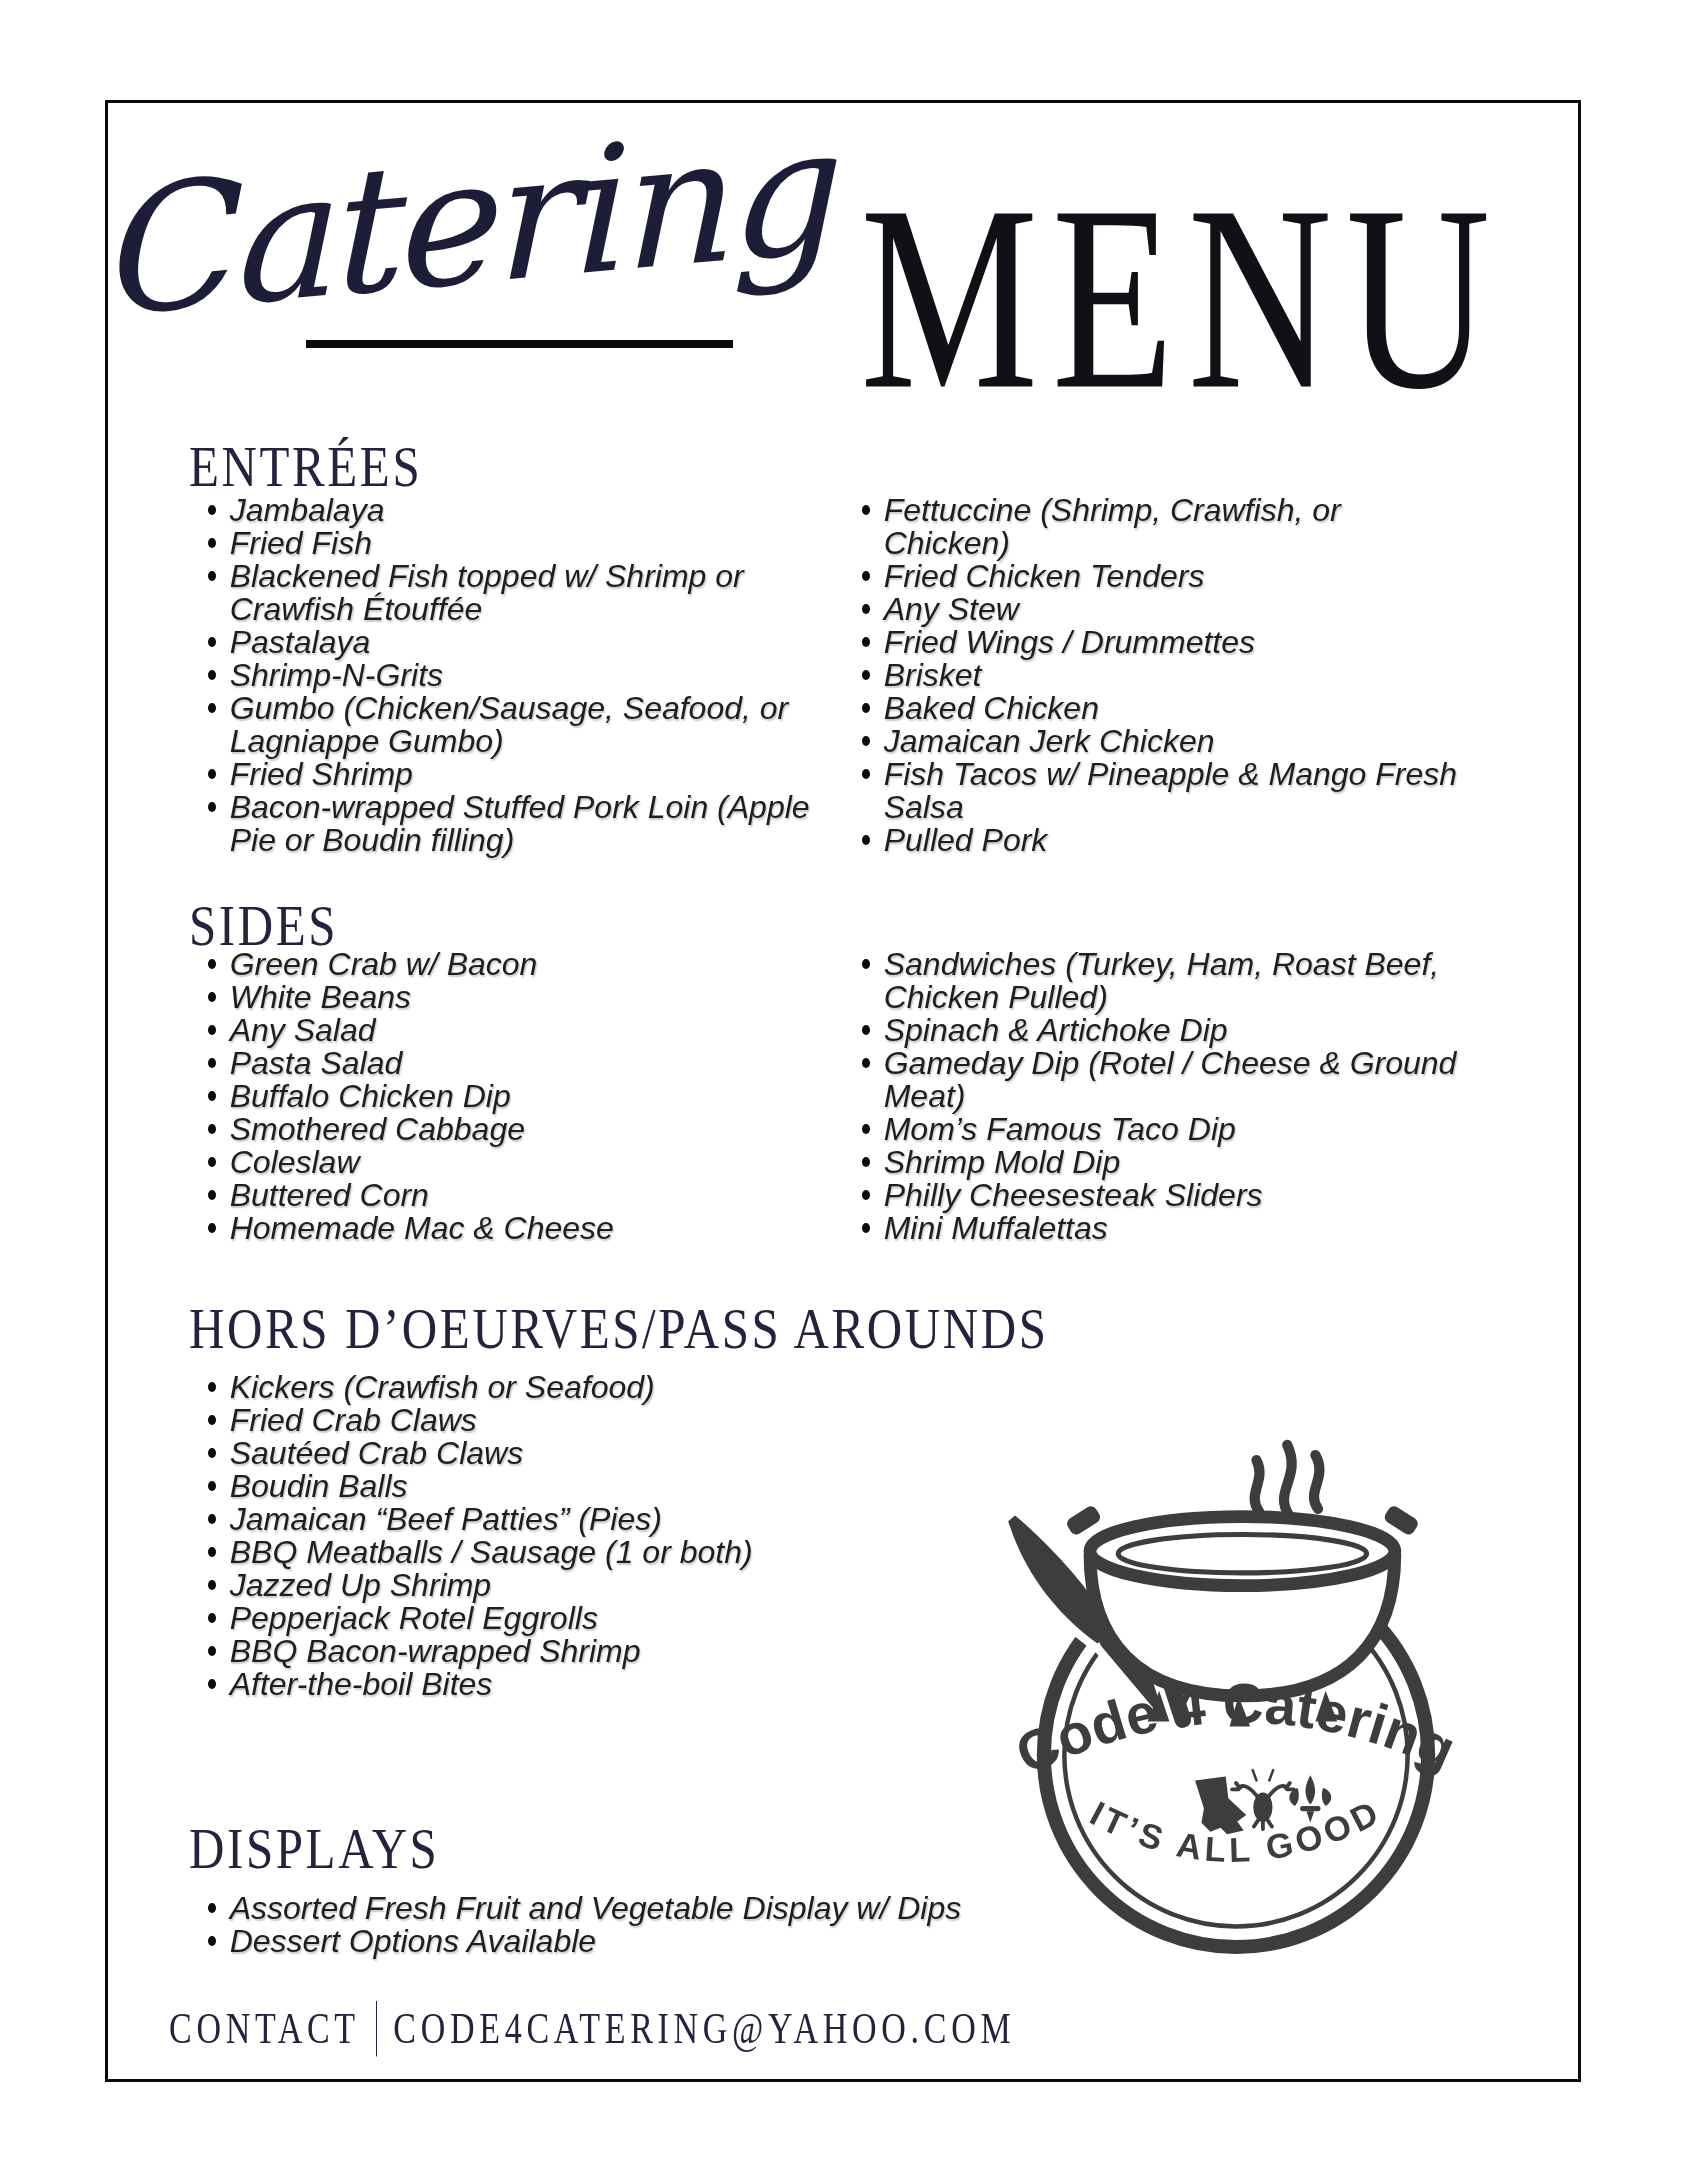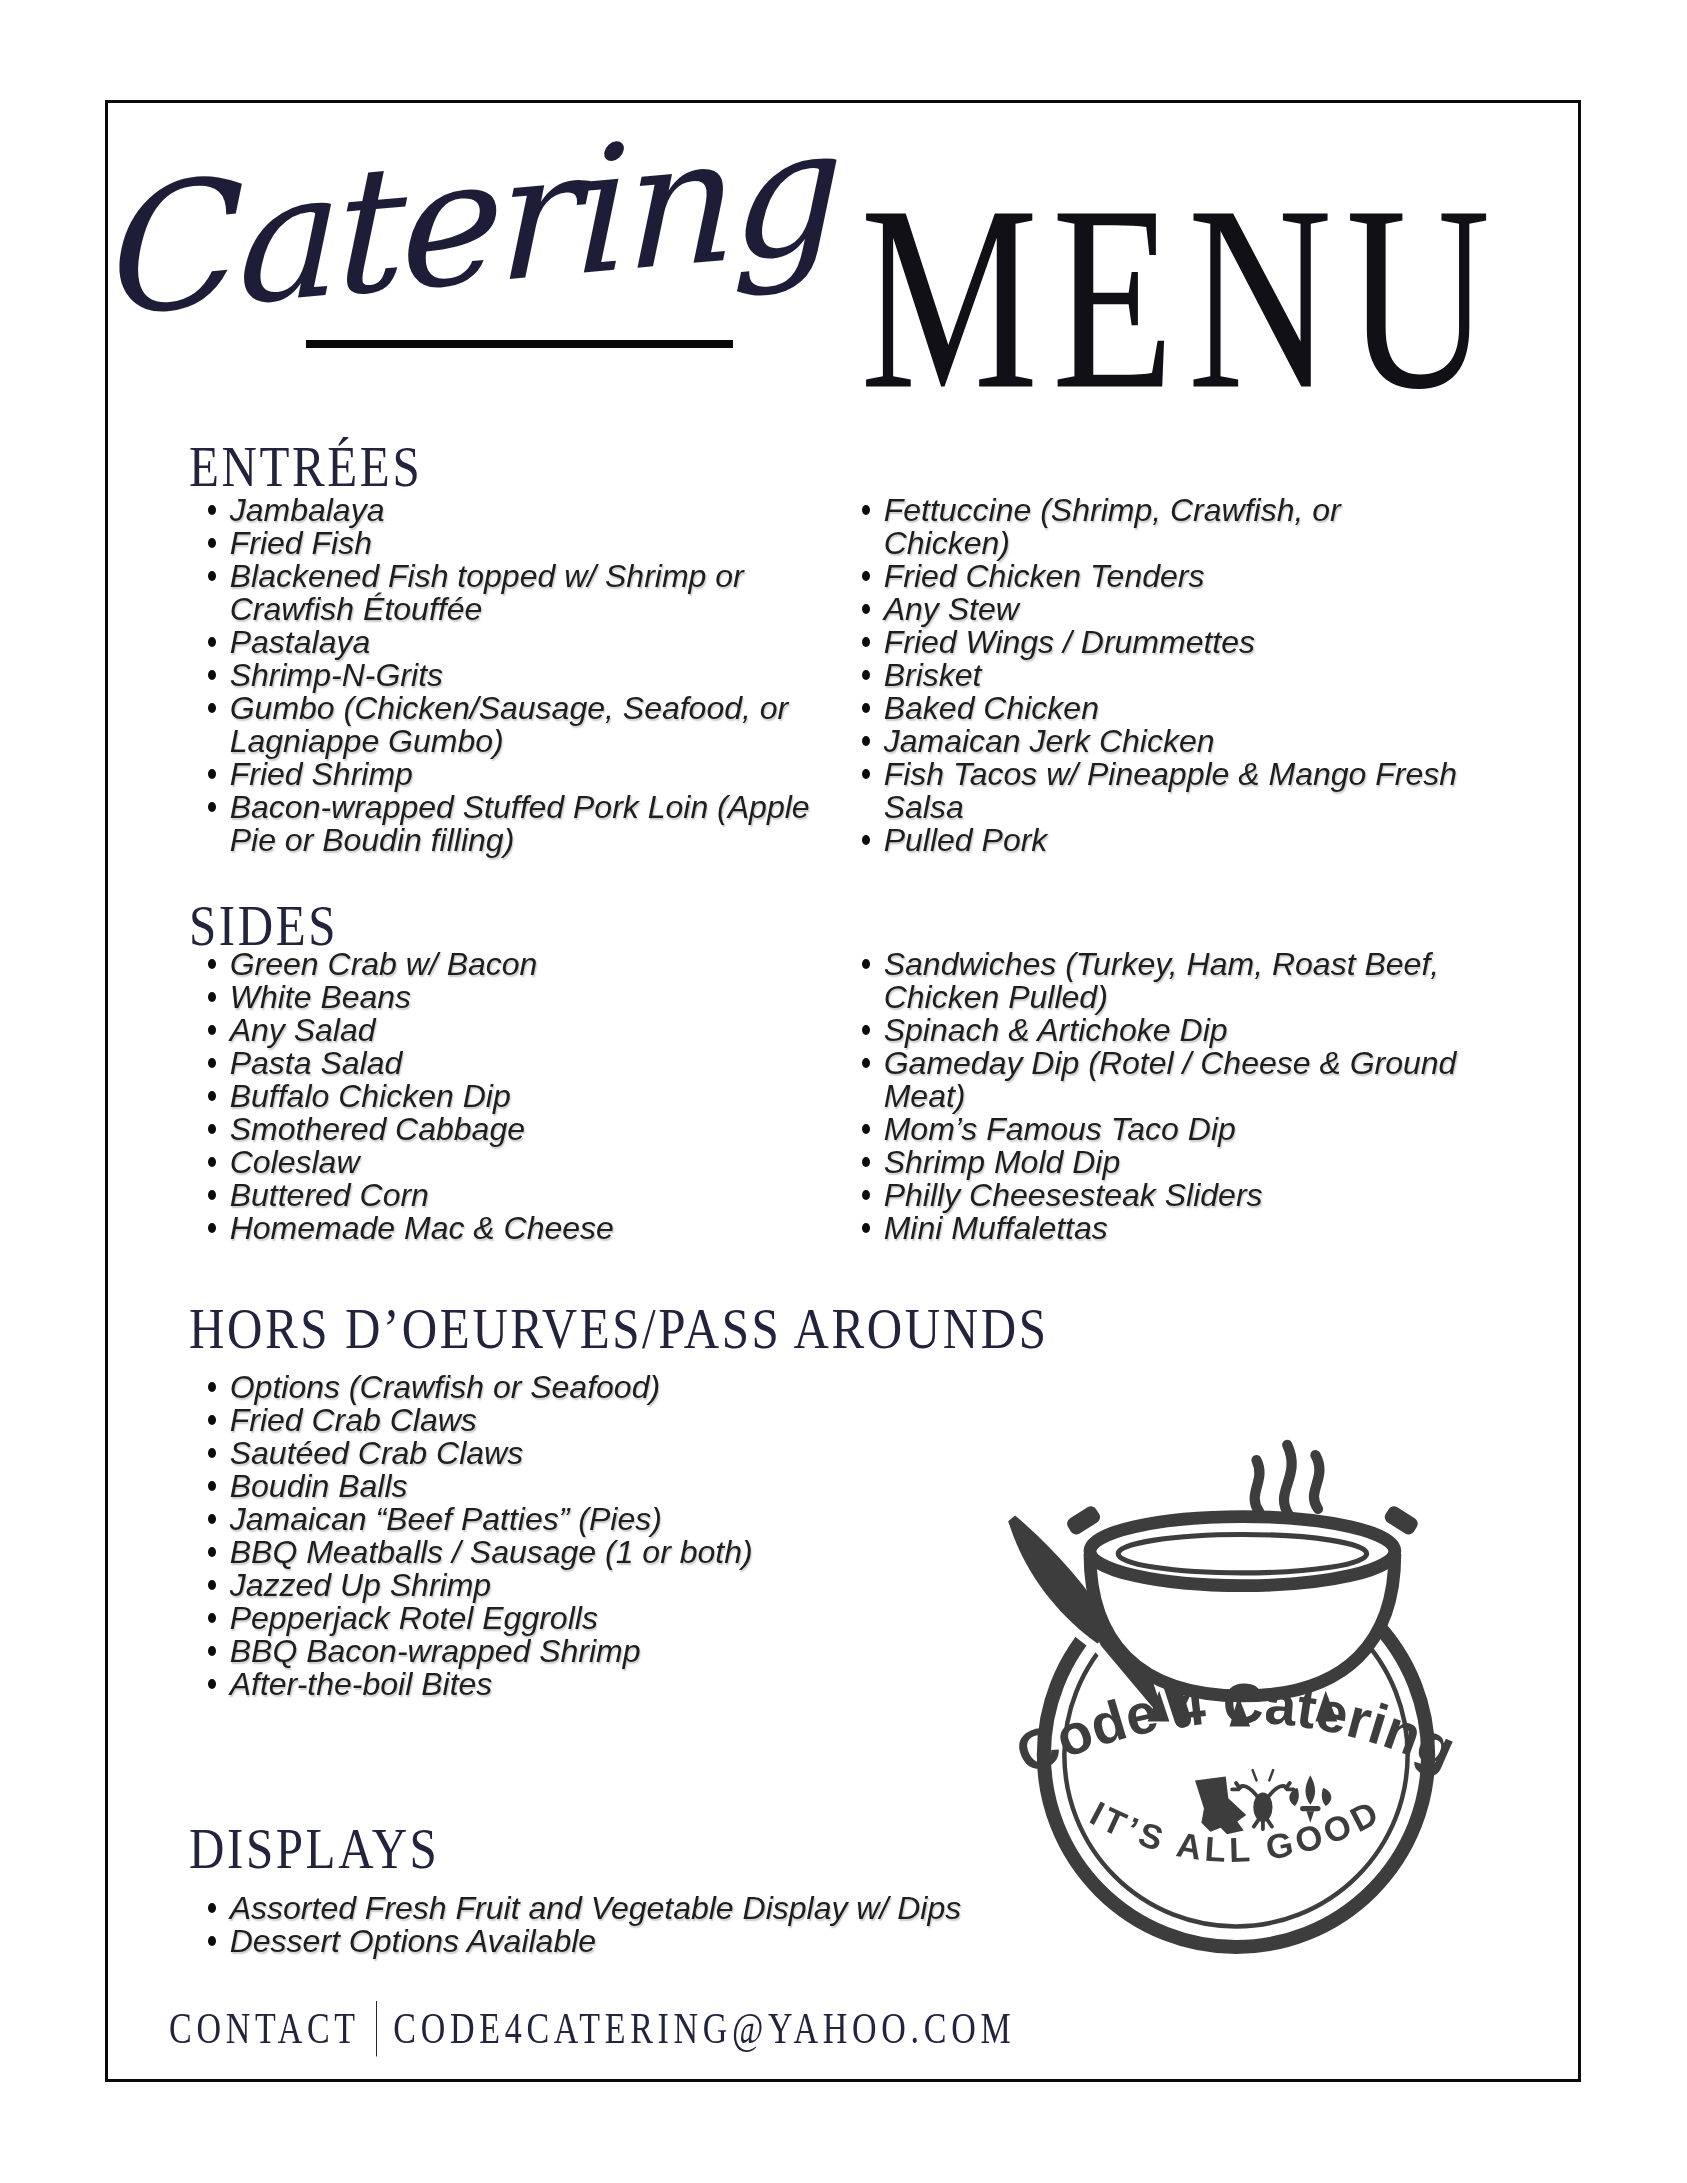--- a/index.html
+++ b/index.html
@@ -202,21 +202,21 @@
             </li>
           </ul>
         </div>
       </section>
       <section class="section hors">
         <h2 class="sec-title">HORS D’OEURVES/PASS AROUNDS</h2>
         <div class="cols">
           <ul class="col c1">
             <li class="item">
               <span class="dot"></span>
-              <span class="txt">Options (Crawfish or Seafood)</span>
+              <span class="txt">Kickers (Crawfish or Seafood)</span>
             </li>
             <li class="item">
               <span class="dot"></span>
               <span class="txt">Fried Crab Claws</span>
             </li>
             <li class="item">
               <span class="dot"></span>
               <span class="txt">Sautéed Crab Claws</span>
             </li>
             <li class="item">

